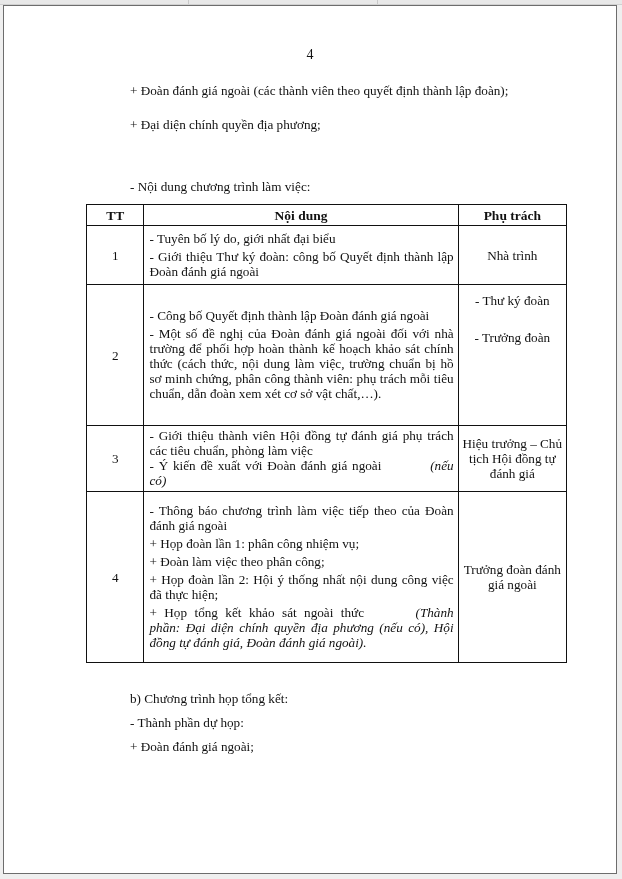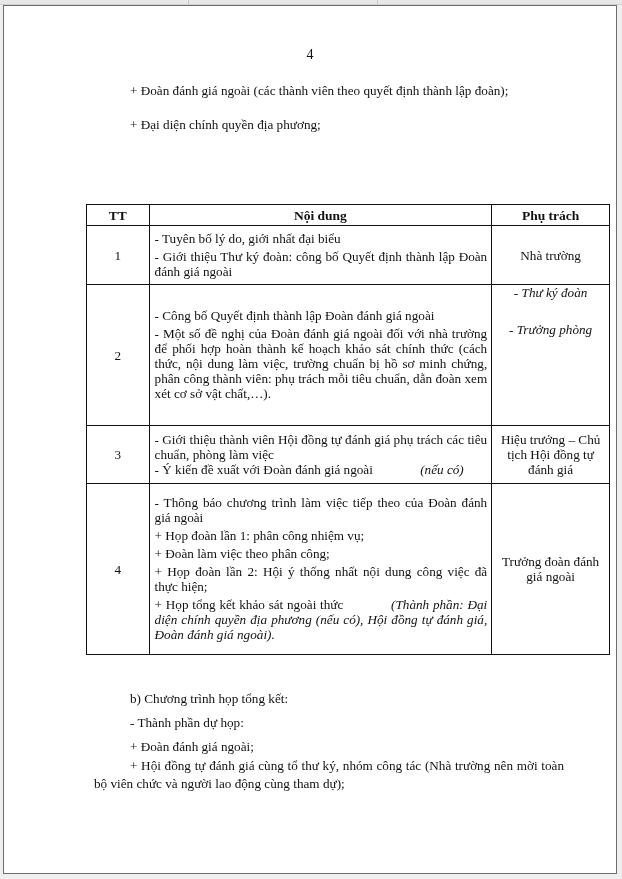--- a/index.html
+++ b/index.html
@@ -10,75 +10,76 @@
   .topstrip { position:absolute; left:0; top:0; width:622px; height:4px; background:#e8e8e8; border-bottom:1px solid #d0d0d0; }
   .topstrip .sep { position:absolute; top:0; width:1px; height:4px; background:#c8c8c8; }
   .page {
     position:absolute; left:3px; top:5px; width:614px; height:869px;
     background:#fff; border:1px solid #6d6d6d; box-sizing:border-box;
   }
   .pnum { position:absolute; left:0; width:100%; top:41px; text-align:center; font-size:14px; }
   .line { position:absolute; font-size:13.2px; white-space:nowrap; line-height:16px; }
   .para { position:absolute; font-size:13.2px; line-height:18px; text-align:justify; }
   table.prog {
-    position:absolute; left:82px; top:198px; width:524px; border-collapse:collapse;
+    position:absolute; left:82px; top:198px; width:481px; border-collapse:collapse;
     font-size:13.2px; line-height:15px;
   }
   table.prog td, table.prog th { border:1.5px solid #111; vertical-align:middle; }
   table.prog th { font-weight:bold; text-align:center; height:20px; padding:0; font-size:13.5px; }
   .c-tt { width:56px; text-align:center; }
   .c-nd { width:313px; padding:2px 4px 3px 5px; text-align:justify; }
   .c-pt { width:108px; text-align:center; }
-  .c-pt.top { vertical-align:top; padding-top:0;font-style:italic; }
+  .c-pt.top { vertical-align:top; padding-top:8px; }
   .nd-item { margin:0 0 3px 0; }
   .nd-item:last-child { margin-bottom:0; }
   .pt-item { margin:0 0 22px 0; }
   i, .it { font-style:italic;padding-left:44px; }
   .note { position:absolute; left:107px; top:661px; font-size:13.2px; font-style:italic; white-space:nowrap; }
 </style>
 </head>
 <body>
 
 <div class="topstrip">
   <div class="sep" style="left:188px"></div>
   <div class="sep" style="left:377px"></div>
 </div>
 
 <div class="page">
   <div class="pnum">4</div>
 
   <div class="line" style="left:126px;top:77px">+ Đoàn đánh giá ngoài (các thành viên theo quyết định thành lập đoàn);</div>
   <div class="line" style="left:126px;top:111px">+ Đại diện chính quyền địa phương;</div>
+  <div class="line" style="left:126px;top:173px">- Nội dung chương trình làm việc:</div>
 
   <table class="prog">
     <tbody>
         <tr>
       <th class="c-tt">TT</th>
       <th>Nội dung</th>
       <th class="c-pt">Phụ trách</th>
     </tr>
 
     <tr style="height:59px">
       <td class="c-tt">1</td>
       <td class="c-nd">
         <div class="nd-item">- Tuyên bố lý do, giới nhất đại biểu</div>
         <div class="nd-item">- Giới thiệu Thư ký đoàn: công bố Quyết định thành lập Đoàn đánh giá ngoài</div>
       </td>
-      <td class="c-pt">Nhà trường</td>
+      <td class="c-pt">Nhà trình</td>
     </tr>
 
     <tr style="height:141px">
       <td class="c-tt">2</td>
       <td class="c-nd">
         <div class="nd-item">- Công bố Quyết định thành lập Đoàn đánh giá ngoài</div>
         <div class="nd-item">- Một số đề nghị của Đoàn đánh giá ngoài đối với nhà trường để phối hợp hoàn thành kế hoạch khảo sát chính thức (cách thức, nội dung làm việc, trường chuẩn bị hồ sơ minh chứng, phân công thành viên: phụ trách mỗi tiêu chuẩn, dẫn đoàn xem xét cơ sở vật chất,…).</div>
       </td>
       <td class="c-pt top">
         <div class="pt-item">- Thư ký đoàn</div>
-        <div class="pt-item">- Trưởng phòng</div>
+        <div class="pt-item">- Trưởng đoàn</div>
       </td>
     </tr>
 
     <tr style="height:58px">
       <td class="c-tt">3</td>
       <td class="c-nd">
         <div class="nd-item" style="margin-bottom:0">- Giới thiệu thành viên Hội đồng tự đánh giá phụ trách các tiêu chuẩn, phòng làm việc</div>
         <div class="nd-item"><span>- Ý kiến đề xuất với Đoàn đánh giá ngoài</span><span class="it"> (nếu có)</span></div>
       </td>
       <td class="c-pt">Hiệu trưởng – Chủ tịch Hội đồng tự đánh giá</td>
@@ -96,15 +97,14 @@
       <td class="c-pt">Trưởng đoàn đánh giá ngoài</td>
     </tr>
   </tbody>
     </table>
 
 
   <div class="line" style="left:126px;top:685px">b) Chương trình họp tổng kết:</div>
   <div class="line" style="left:126px;top:709px">- Thành phần dự họp:</div>
   <div class="line" style="left:126px;top:733px">+ Đoàn đánh giá ngoài;</div>
 
-  <div class="para" style="left:90px;top:751px;width:470px;text-indent:36px">+ Hội đồng tự đánh giá cùng tổ thư ký, nhóm công tác (Nhà trường nên mời toàn bộ viên chức và người lao động cùng tham dự);</div>
 
 </div>
 
 </body></html>

